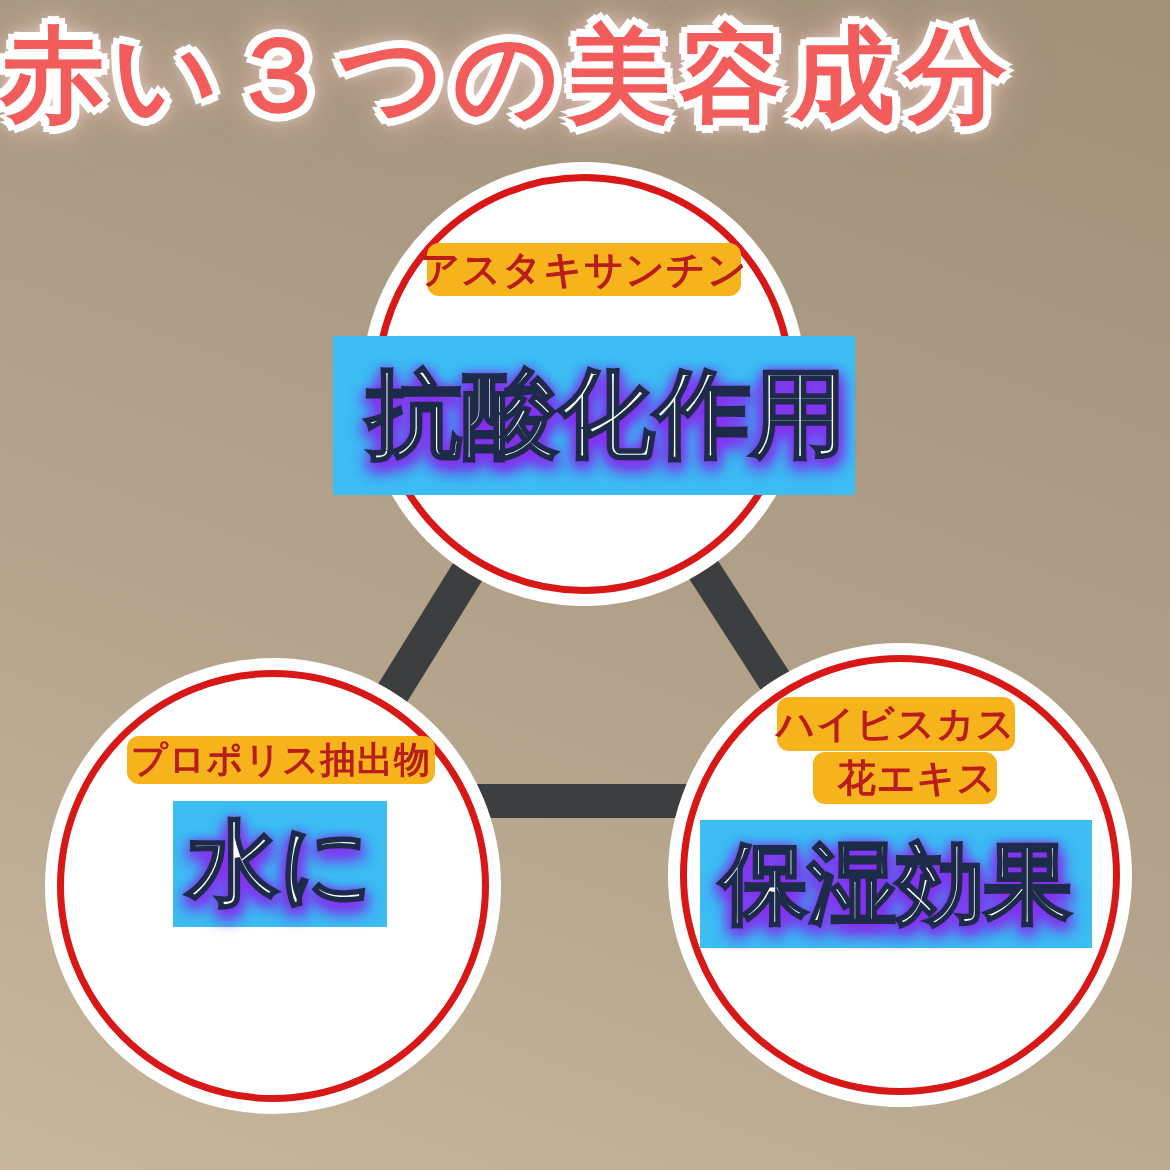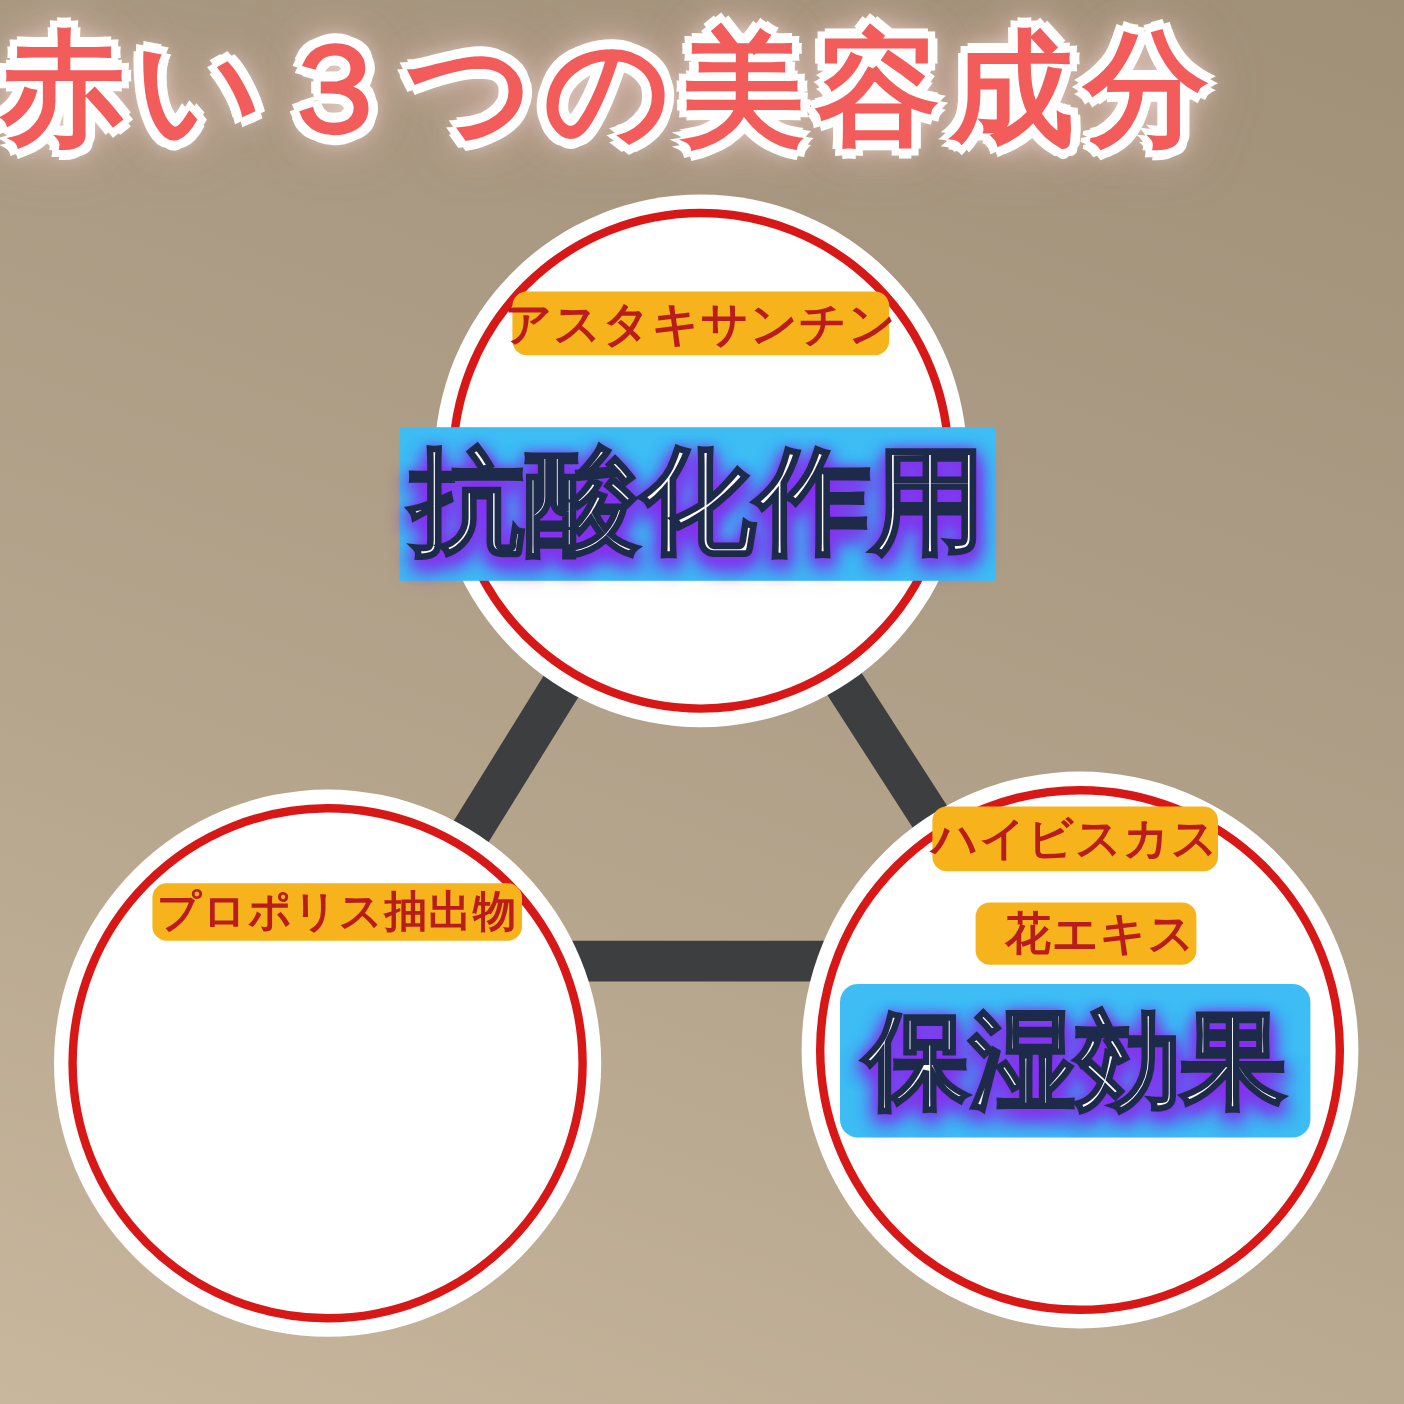--- a/index.html
+++ b/index.html
@@ -22,40 +22,40 @@
   .circle-right { left:668px; top:643px; width:464px; height:464px; }
 
   
   .tag {
     position:absolute; z-index:3; background:#f6b31c; border-radius:12px;
     color:#b91c1c; font-weight:800; letter-spacing:1px;
     display:flex; align-items:center; justify-content:center; white-space:nowrap;
   }
   .tag-astaxanthin { left:427px; top:243px; width:314px; height:53px; font-size:39px; }
   .tag-propolis    { left:127px; top:736px; width:308px; height:48px; font-size:36px; }
-  .tag-hibiscus-1  { left:777px; top:672px; width:238px; height:54px; font-size:38px; }
+  .tag-hibiscus-1  { left:777px; top:697px; width:238px; height:54px; font-size:38px; }
   .tag-hibiscus-2  { left:813px; top:752px; width:160px; height:52px; font-size:38px;padding-left:24px; }
 
   
   .banner {
     position:absolute; z-index:3; background:#3dbdf4;
     color:#ffffff; font-weight:800; white-space:nowrap;
     display:flex; align-items:center; justify-content:center;
     -webkit-text-stroke:2.5px #1d2a49;
     text-shadow:
       0 0 8px rgba(140,45,242,.9),
       0 6px 16px rgba(140,45,242,.95),
       4px 8px 14px rgba(130,40,235,.85),
       -4px 6px 14px rgba(130,40,235,.75),
       0 10px 20px rgba(120,35,230,.6);
   }
-  .banner-antioxidant { left:333px; top:356px; width:497px; height:128px; font-size:96px; }
+  .banner-antioxidant { left:333px; top:336px; width:497px; height:159px; font-size:96px;padding-left:25px; }
   .banner-water       { left:173px; top:801px; width:214px; height:126px; font-size:92px; }
   .banner-dissolve    { left:32px;  top:927px; width:498px; height:129px; font-size:92px; }
-  .banner-moisture    { left:700px; top:820px; width:392px; height:128px; font-size:88px;border-radius:15px; }
+  .banner-moisture    { left:700px; top:820px; width:392px; height:128px; font-size:88px; }
 
   
   .title {
     position:absolute; z-index:4; top:18px; left:0; width:100%;
     line-height:1.1; white-space:nowrap;
     font-size:104px; font-weight:900; letter-spacing:8px; color:#f25c5a;
     text-shadow:
       -6px -6px 0 #fff, 6px -6px 0 #fff, -6px 6px 0 #fff, 6px 6px 0 #fff,
       -8px 0 0 #fff, 8px 0 0 #fff, 0 -8px 0 #fff, 0 8px 0 #fff,
       0 0 18px rgba(255,255,255,.95),
@@ -81,20 +81,21 @@
     <div class="ring"></div>
   </div>
   <div class="circle circle-right">
     <div class="ring"></div>
   </div>
 
   <div class="tag tag-astaxanthin">アスタキサンチン</div>
   <div class="banner banner-antioxidant">抗酸化作用</div>
 
   <div class="tag tag-propolis">プロポリス抽出物</div>
+  <div class="banner banner-water">水に</div>
 
   <div class="tag tag-hibiscus-1">ハイビスカス</div>
   <div class="tag tag-hibiscus-2">花エキス</div>
   <div class="banner banner-moisture">保湿効果</div>
 
   <div class="title">赤い３つの美容成分</div>
 
 </div>
 
 </body></html>

